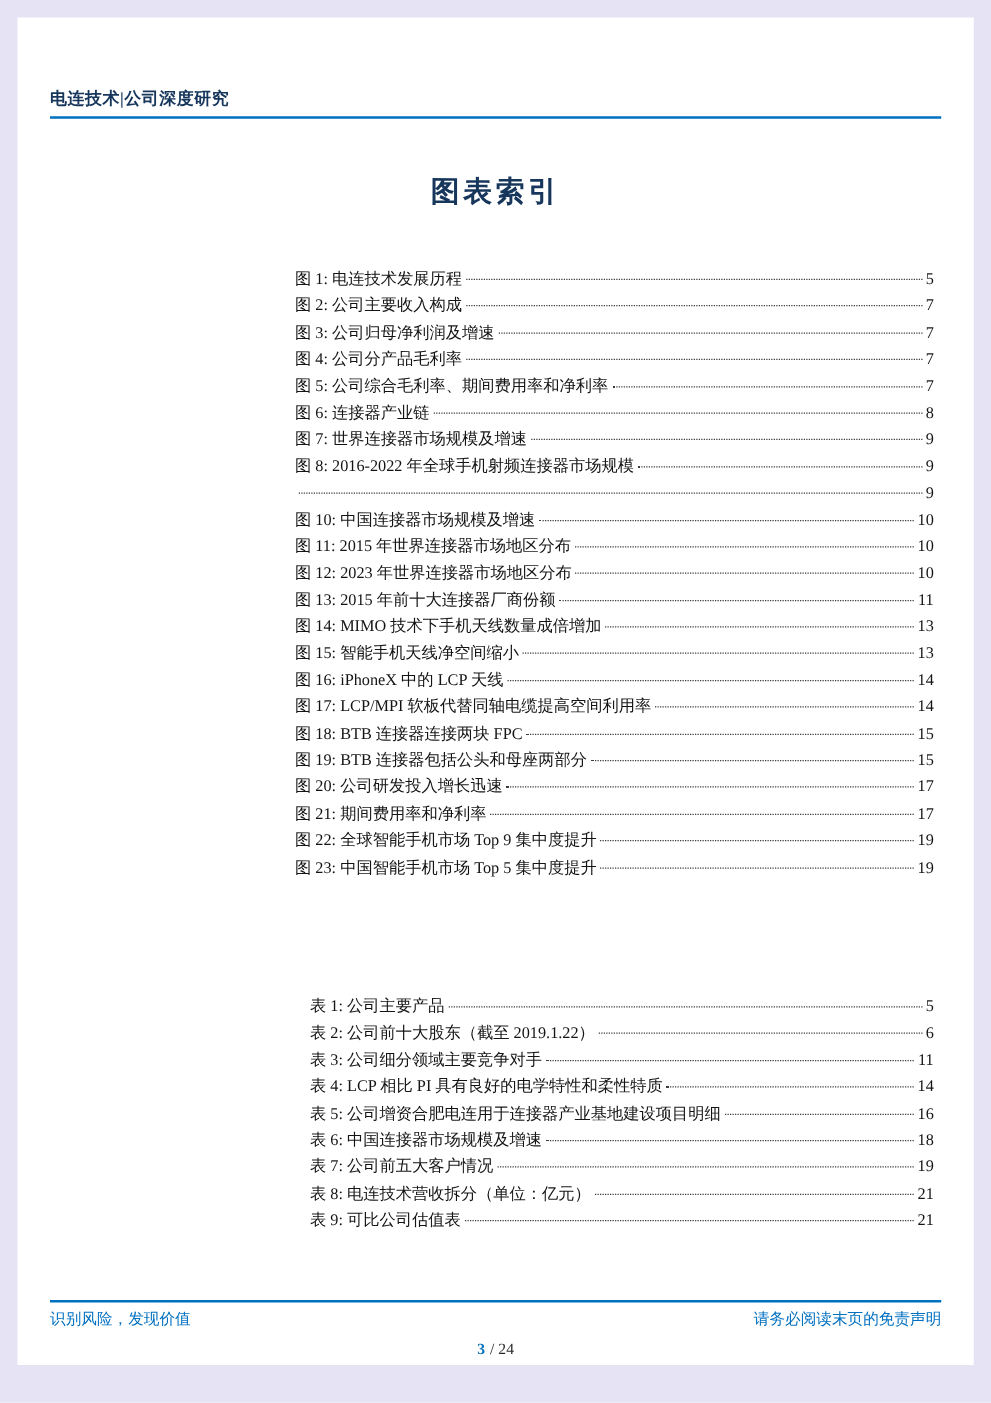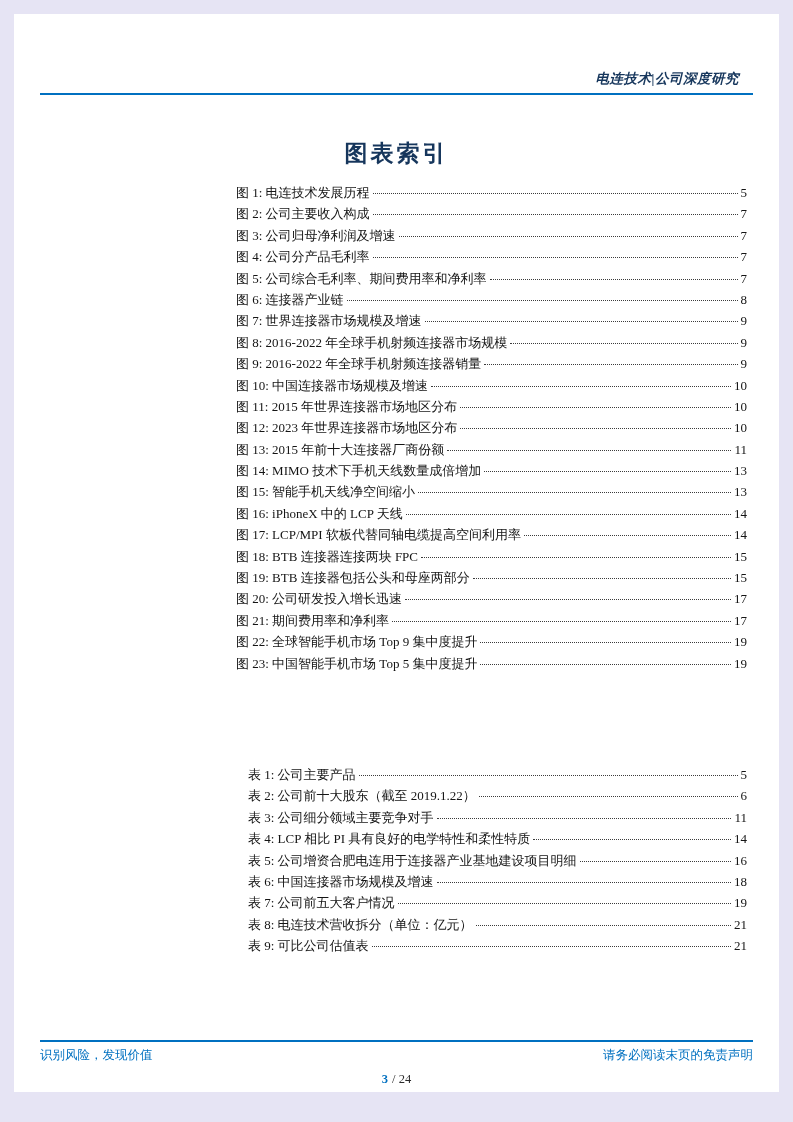--- a/index.html
+++ b/index.html
@@ -1,22 +1,22 @@
 <!DOCTYPE html>
 <html><head>
 <meta charset="utf-8">
 <style>
   html,body{margin:0;padding:0;}
   body{width:793px;height:1122px;background:#e6e4f4;font-family:"Liberation Serif",serif;}
   .canvas{position:relative;width:793px;height:1122px;overflow:hidden;background:#e6e4f4;}
   .sheet{position:absolute;left:14px;top:14px;width:765px;height:1078px;background:#ffffff;}
-  .report-header{position:absolute;top:56px;left:26px;right:40px;text-align:right;font-size:13.5px;font-weight:bold;color:#16365c;letter-spacing:0.5px;font-style:italic;}
+  .report-header{position:absolute;top:56px;left:26px;right:40px;text-align:left;font-size:13.5px;font-weight:bold;color:#16365c;letter-spacing:0.5px;}
   .header-rule{position:absolute;top:79px;left:26px;right:26px;height:2px;background:#0070c0;}
   .toc-title{position:absolute;top:124px;left:0;width:100%;text-align:center;font-size:23px;font-weight:bold;color:#16365c;letter-spacing:3px;}
-  .toc{position:absolute;font-size:13px;color:#141414;}
+  .toc{position:absolute;font-size:13px;color:#141414;margin-top:30px;}
   .toc-figures{top:168px;left:222px;width:511px;}
   .toc-tables{top:750px;left:234px;width:499px;}
   .toc-row{display:flex;align-items:baseline;height:21.4px;line-height:21.4px;white-space:nowrap;}
   .toc-text{flex:0 0 auto;}
   .toc-leader{flex:1 1 auto;border-bottom:1.6px dotted #3c3c3c;margin:0 3px;position:relative;top:-3px;min-width:10px;}
   .toc-page{flex:0 0 auto;}
   .footer-rule{position:absolute;top:1026px;left:26px;right:26px;height:2px;background:#0070c0;}
   .footer-row{position:absolute;top:1033px;left:26px;right:26px;display:flex;justify-content:space-between;font-size:12.5px;color:#0070c0;}
   .page-num{position:absolute;top:1058px;left:0;width:100%;text-align:center;font-size:12.5px;}
   .page-cur{color:#0070c0;font-weight:bold;}
@@ -69,21 +69,20 @@
           <span class="toc-text">图 7: 世界连接器市场规模及增速</span>
           <span class="toc-leader"></span>
           <span class="toc-page">9</span>
         </div>
         <div class="toc-row">
           <span class="toc-text">图 8: 2016-2022 年全球手机射频连接器市场规模</span>
           <span class="toc-leader"></span>
           <span class="toc-page">9</span>
         </div>
         <div class="toc-row">
-          <span class="toc-text">图 9: 2016-2022 年全球手机射频连接器销量</span>
           <span class="toc-leader"></span>
           <span class="toc-page">9</span>
         </div>
         <div class="toc-row">
           <span class="toc-text">图 10: 中国连接器市场规模及增速</span>
           <span class="toc-leader"></span>
           <span class="toc-page">10</span>
         </div>
         <div class="toc-row">
           <span class="toc-text">图 11: 2015 年世界连接器市场地区分布</span>

